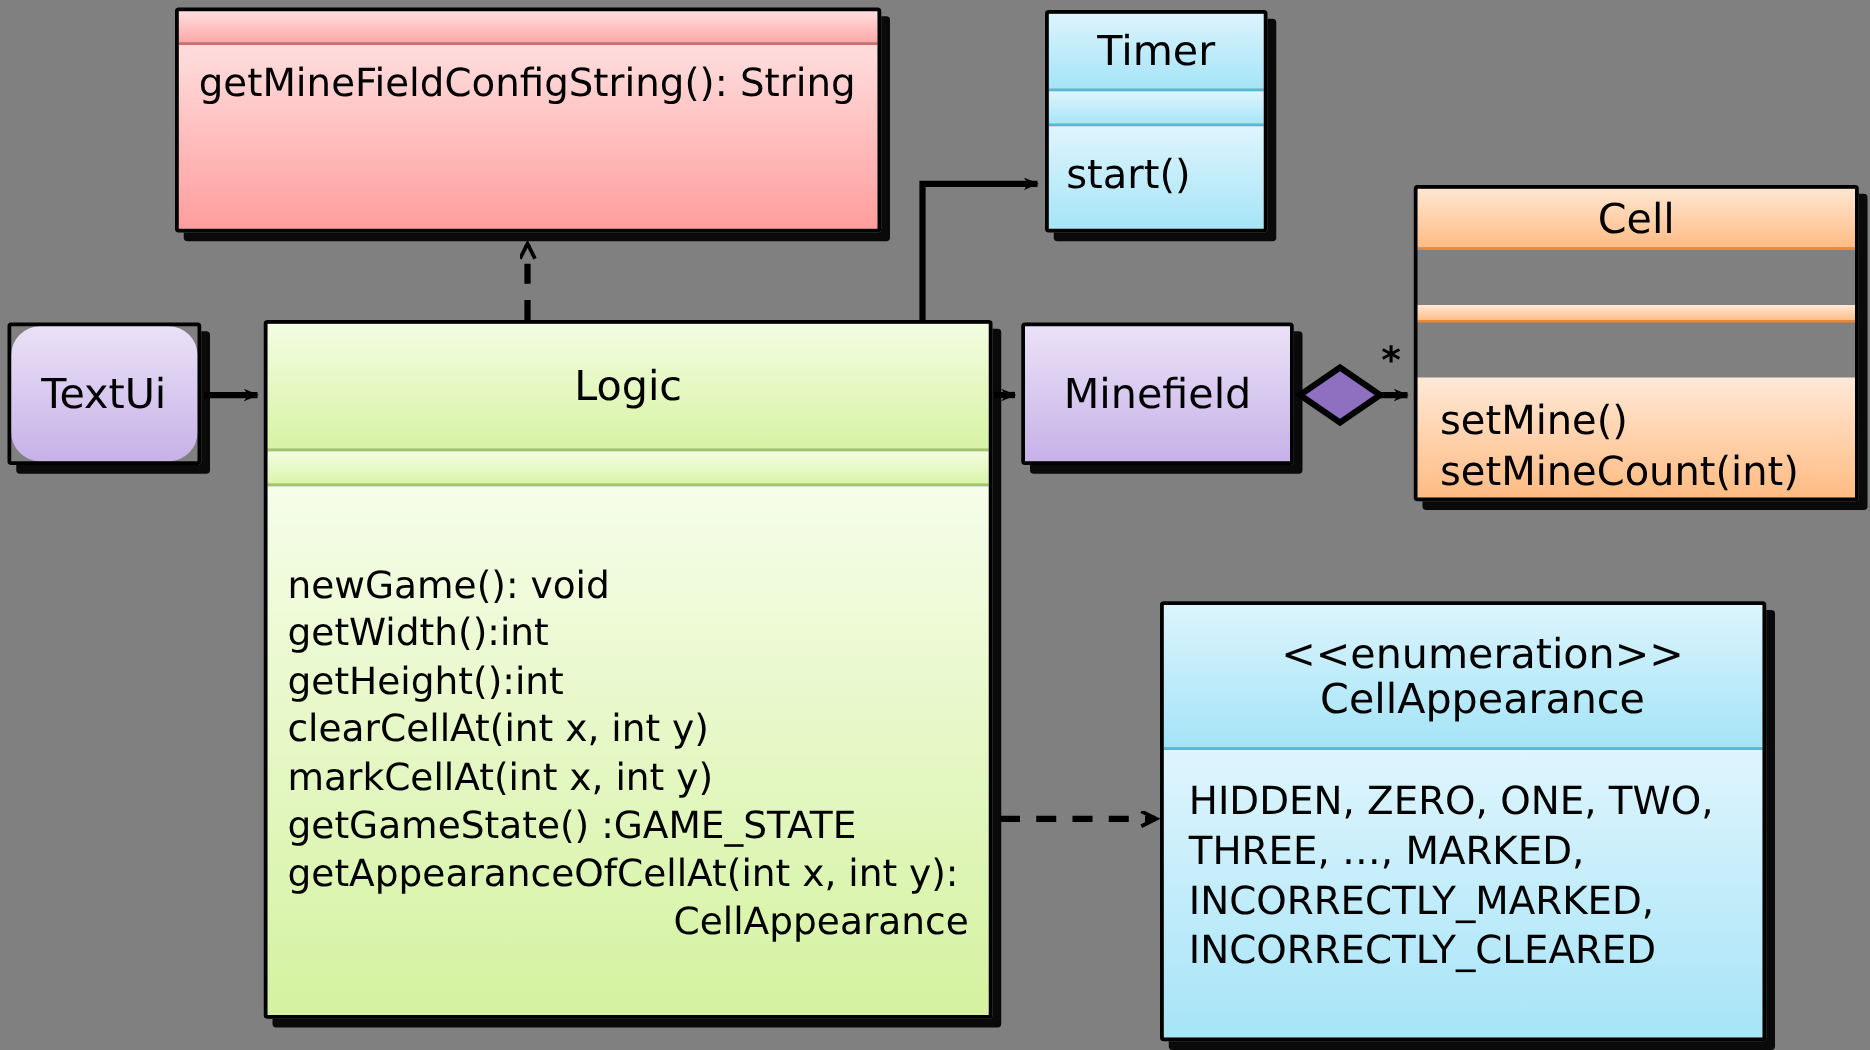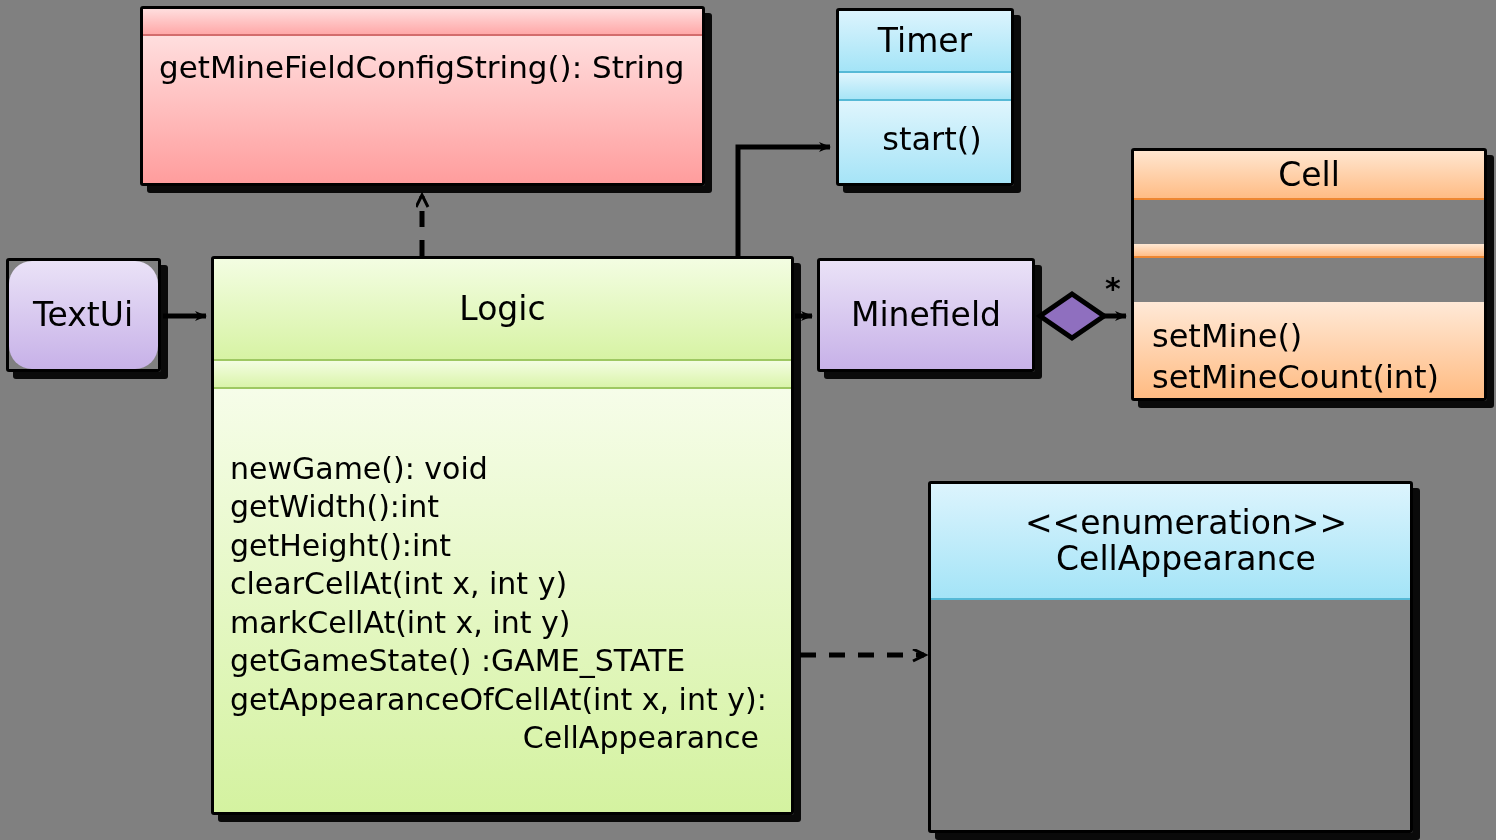--- a/index.html
+++ b/index.html
@@ -48,21 +48,21 @@
 
   
   .theme-red        { border: 3px solid #000; }
   .theme-red .c-h   { background: linear-gradient(#ffdede, #ffa6a6); border-bottom: 2px solid #d36c6c; }
   .theme-red .c-e   { background: linear-gradient(#ffdede, #ffa8a8); border-bottom: 2px solid #d36c6c; }
   .theme-red .c-m   { background: linear-gradient(#ffdede, #ff9d9d); }
 
   .theme-cyan       { border: 3px solid #000; }
   .theme-cyan .c-h  { background: linear-gradient(#dcf4fd, #a4e4f7); border-bottom: 2px solid #56b9d6; }
   .theme-cyan .c-e  { background: linear-gradient(#dff5fd, #a8e5f7); border-bottom: 2px solid #56b9d6; }
-  .theme-cyan .c-m  { background: linear-gradient(#dff5fd, #a6e4f7); text-align: center; }
+  .theme-cyan .c-m  { background: linear-gradient(#dff5fd, #a6e4f7); }
 
   .theme-orange      { border: 3px solid #000; }
   .theme-orange .c-h { background: linear-gradient(#ffe6d0, #ffbc85); border-bottom: 2px solid #ed8733; }
   .theme-orange .c-e { background: linear-gradient(#ffe8d4, #ffbe89); border-bottom: 2px solid #ed8733; }
   .theme-orange .c-m { background: linear-gradient(#ffe9d7, #ffbb82); }
 
   .theme-green       { border: 3px solid #000; }
   .theme-green .c-h  { background: linear-gradient(#f3fde2, #d7f3a4); border-bottom: 2px solid #9ec862; }
   .theme-green .c-e  { background: linear-gradient(#f3fde2, #daf4aa); border-bottom: 2px solid #9ec862; }
   .theme-green .c-m  { background: linear-gradient(#f6fde9, #d4f2a0); }
@@ -82,21 +82,21 @@
   #box-timer .c-m { flex: 1; font-size: 32px; padding: 18px 0 0 14px; }
 
   #box-cell { left: 1131px; top: 148px; width: 356px; height: 253px; gap: 44px; }
   #box-cell .c-h { height: 82px; font-size: 33px; }
   #box-cell .c-e { height: 22px; }
   #box-cell .c-m { flex: 1; font-size: 32px; padding: 14px 0 0 18px; }
 
   #box-logic { left: 211px; top: 256px; width: 583px; height: 559px; }
   #box-logic .c-h { height: 102px; font-size: 33px; }
   #box-logic .c-e { height: 28px; }
-  #box-logic .c-m { flex: 1; font-size: 30px; padding: 22px 16px 0 16px; }
+  #box-logic .c-m { flex: 1; font-size: 30px; padding: 22px 0 0 16px; }
   #box-logic .wrapline { display: block; text-align: right; padding-right: 16px; }
 
   #box-textui { left: 6px; top: 258px; width: 155px; height: 114px; }
   #box-textui .c-h { height: 100%; font-size: 33px; align-items: flex-start; padding-left: 24px; border-radius: 23px; }
 
   #box-minefield { left: 817px; top: 258px; width: 218px; height: 114px; }
   #box-minefield .c-h { height: 100%; font-size: 33px; }
 
   #box-cellappearance { left: 928px; top: 481px; width: 485px; height: 352px; }
   #box-cellappearance .c-h { height: 116px; font-size: 33px; padding-left: 31px; }
@@ -198,15 +198,19 @@
 
   <div class="uml-box theme-purple" id="box-minefield">
     <div class="compartment c-h cls-title">Minefield</div>
   </div>
 
   <div class="uml-box theme-cyan" id="box-cellappearance">
     <div class="compartment c-h cls-title">
       <span>&lt;&lt;enumeration&gt;&gt;</span>
       <span>CellAppearance</span>
     </div>
+    <div class="compartment c-m cls-members">HIDDEN, ZERO, ONE, TWO,
+THREE, …, MARKED,
+INCORRECTLY_MARKED,
+INCORRECTLY_CLEARED</div>
   </div>
 
 </div>
 
 </body></html>

